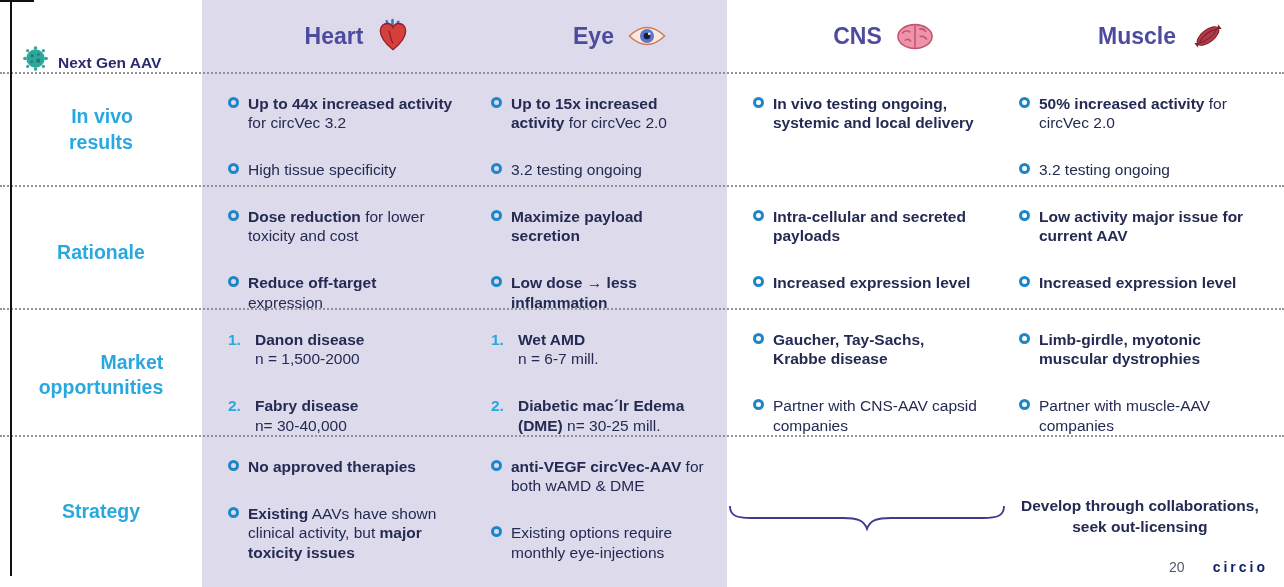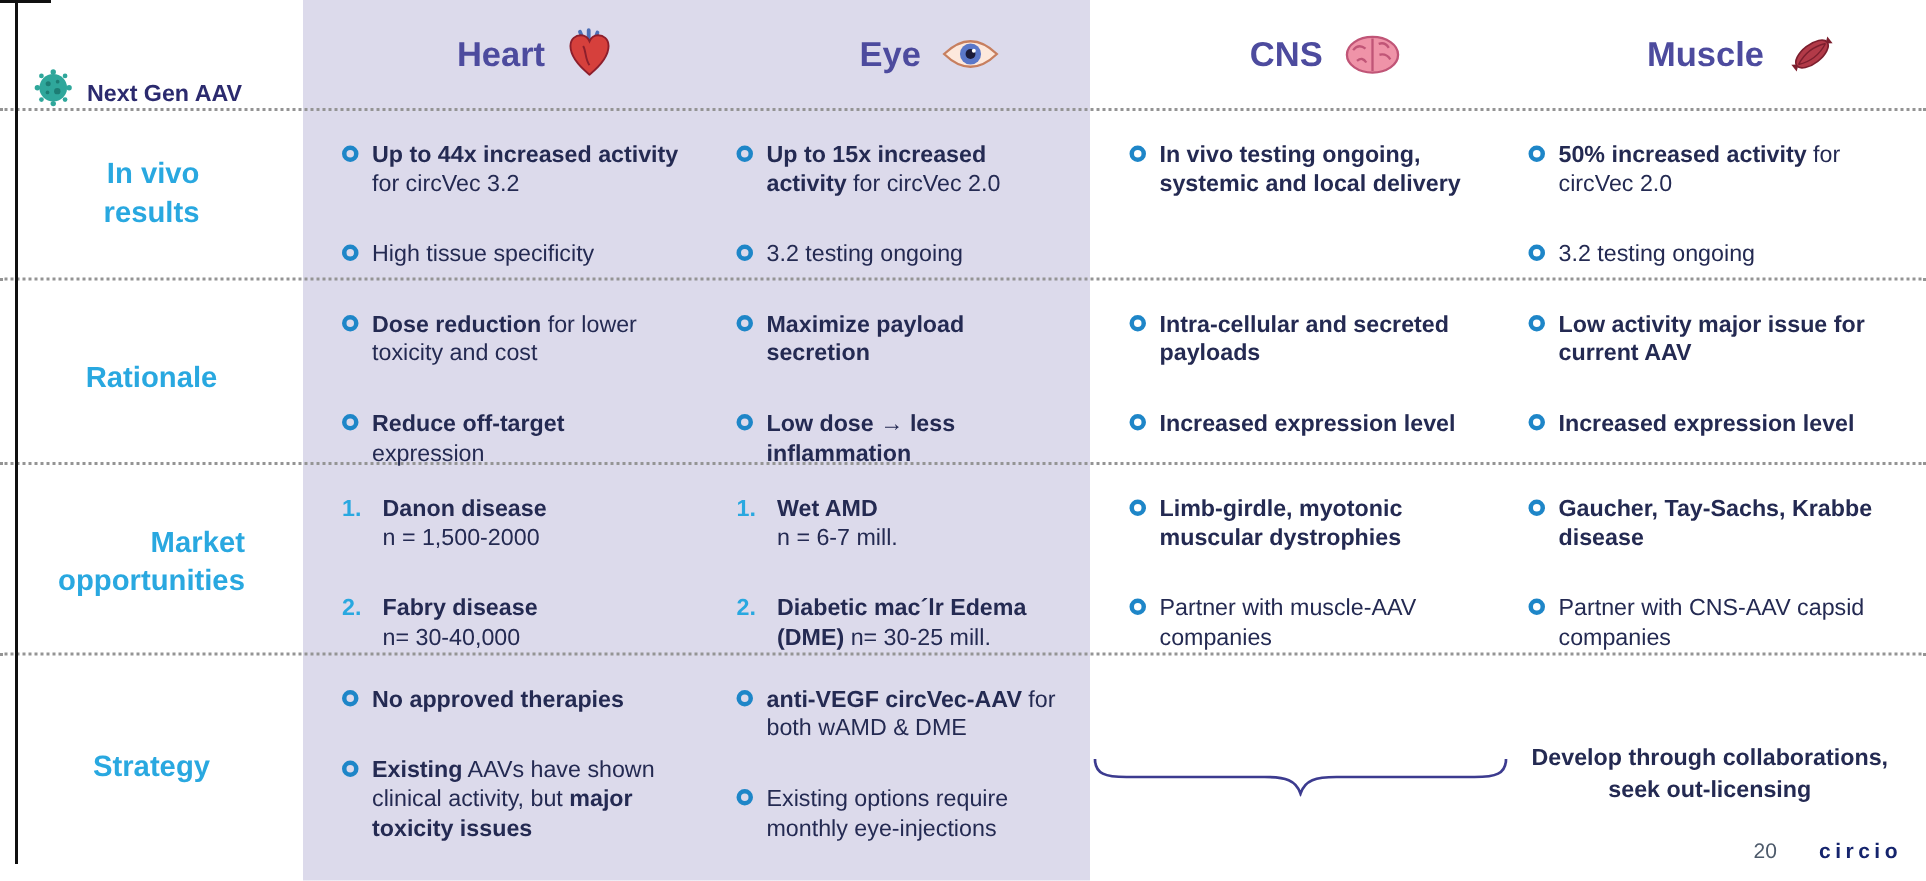--- a/index.html
+++ b/index.html
@@ -232,35 +232,35 @@
 n = 6-7 mill.</span></span>
         </div>
         <div class="item">
           <span class="num">2.</span>
           <span class="txt"><span class="b">Diabetic mac´lr Edema (DME)</span><span> n= 30-25 mill.</span></span>
         </div>
       </div>
     <div class="cell">
         <div class="item">
           <span class="bullet"></span>
+          <span class="txt"><span class="b">Gaucher, Tay-Sachs, Krabbe disease</span></span>
+        </div>
+        <div class="item">
+          <span class="bullet"></span>
+          <span class="txt"><span>Partner with CNS-AAV capsid companies</span></span>
+        </div>
+      </div>
+    <div class="cell">
+        <div class="item">
+          <span class="bullet"></span>
           <span class="txt"><span class="b">Limb-girdle, myotonic muscular dystrophies</span></span>
         </div>
         <div class="item">
           <span class="bullet"></span>
           <span class="txt"><span>Partner with muscle-AAV companies</span></span>
-        </div>
-      </div>
-    <div class="cell">
-        <div class="item">
-          <span class="bullet"></span>
-          <span class="txt"><span class="b">Gaucher, Tay-Sachs, Krabbe disease</span></span>
-        </div>
-        <div class="item">
-          <span class="bullet"></span>
-          <span class="txt"><span>Partner with CNS-AAV capsid companies</span></span>
         </div>
       </div>
   </div>
 
   <div class="row sep r-strategy">
     <div class="rowlabel">Strategy</div>
     <div class="cell">
         <div class="item">
           <span class="bullet"></span>
           <span class="txt"><span class="b">No approved therapies</span></span>

